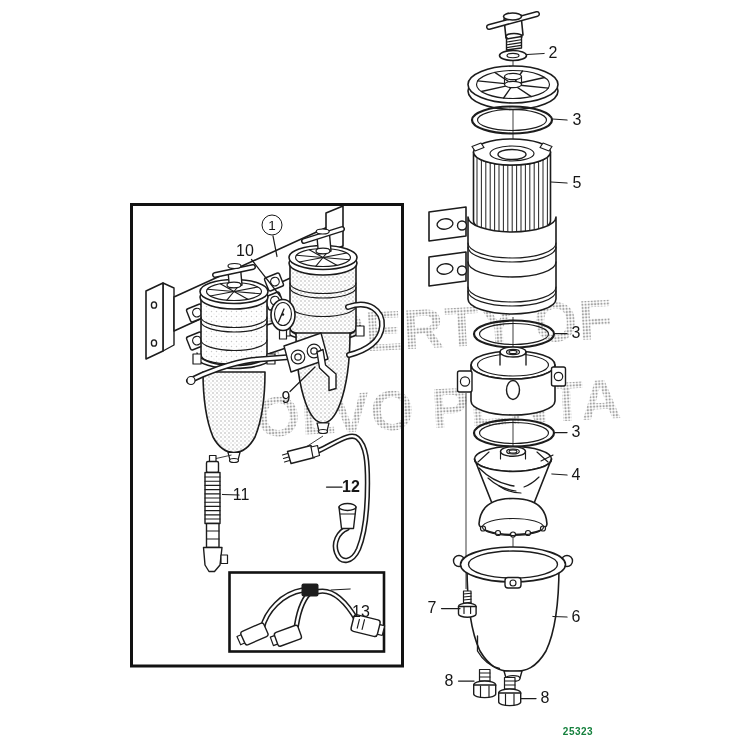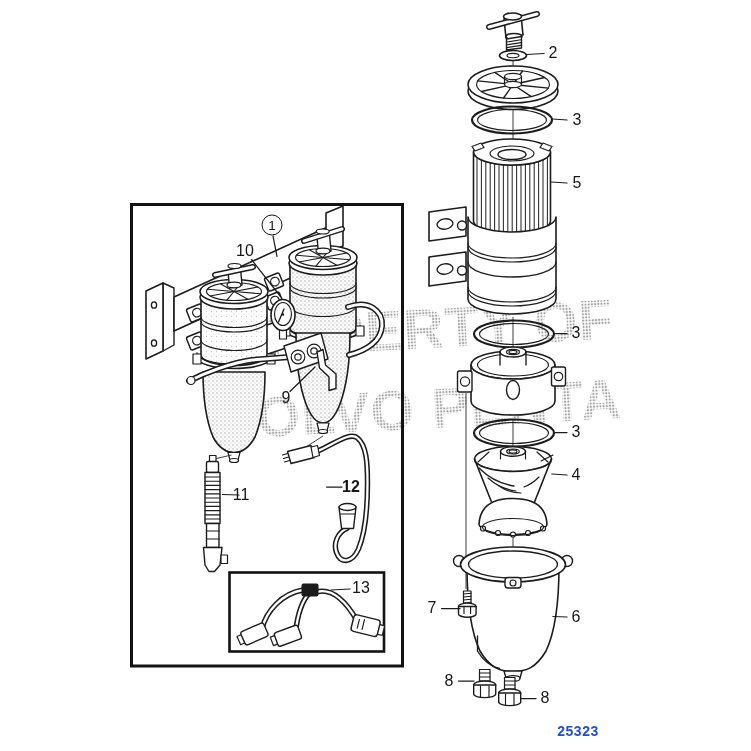--- a/index.html
+++ b/index.html
@@ -38,21 +38,21 @@
   .hatch{stroke:#2b2b2b;stroke-width:1.05;}
   .box{fill:none;stroke:#121212;}
   
   .callout{position:absolute;z-index:2;transform:translate(-50%,-50%);
            font-size:16px;line-height:1;color:#161616;white-space:nowrap;}
   .callout-circle{position:absolute;z-index:2;transform:translate(-50%,-50%);
            width:21px;height:21px;border:1.5px solid #161616;border-radius:50%;
            display:flex;align-items:center;justify-content:center;
            font-size:13.5px;color:#161616;box-sizing:border-box;background:#fff;}
   .drawing-number{position:absolute;z-index:2;transform:translate(-50%,-50%);
-           font-size:14px;font-weight:700;letter-spacing:.5px;color:#1d4ed8;}
+           font-size:10px;font-weight:700;letter-spacing:.5px;color:#15803d;}
 </style>
 </head>
 <body>
 
 <div class="canvas">
 
   <div class="watermark">
     <span class="wm-line">PROPERTY OF</span>
     <span class="wm-line wm-line2">VOLVO PENTA</span>
   </div>
@@ -475,16 +475,16 @@
   <span class="callout" style="left:576px;top:432px;">3</span>
   <span class="callout" style="left:576px;top:475px;">4</span>
   <span class="callout" style="left:432px;top:608px;">7</span>
   <span class="callout" style="left:576px;top:617px;">6</span>
   <span class="callout" style="left:449px;top:681px;">8</span>
   <span class="callout" style="left:545px;top:698px;">8</span>
   <span class="callout" style="left:245px;top:251px;">10</span>
   <span class="callout" style="left:286px;top:398px;">9</span>
   <span class="callout" style="left:241px;top:495px;">11</span>
   <span class="callout" style="left:351px;top:487px;font-weight:bold;">12</span>
-  <span class="callout" style="left:361px;top:588px;">13</span>
+  <span class="callout" style="left:361px;top:612px;">13</span>
 
   <span class="drawing-number" style="left:578px;top:731px;">25323</span>
 </div>
 
 </body></html>

